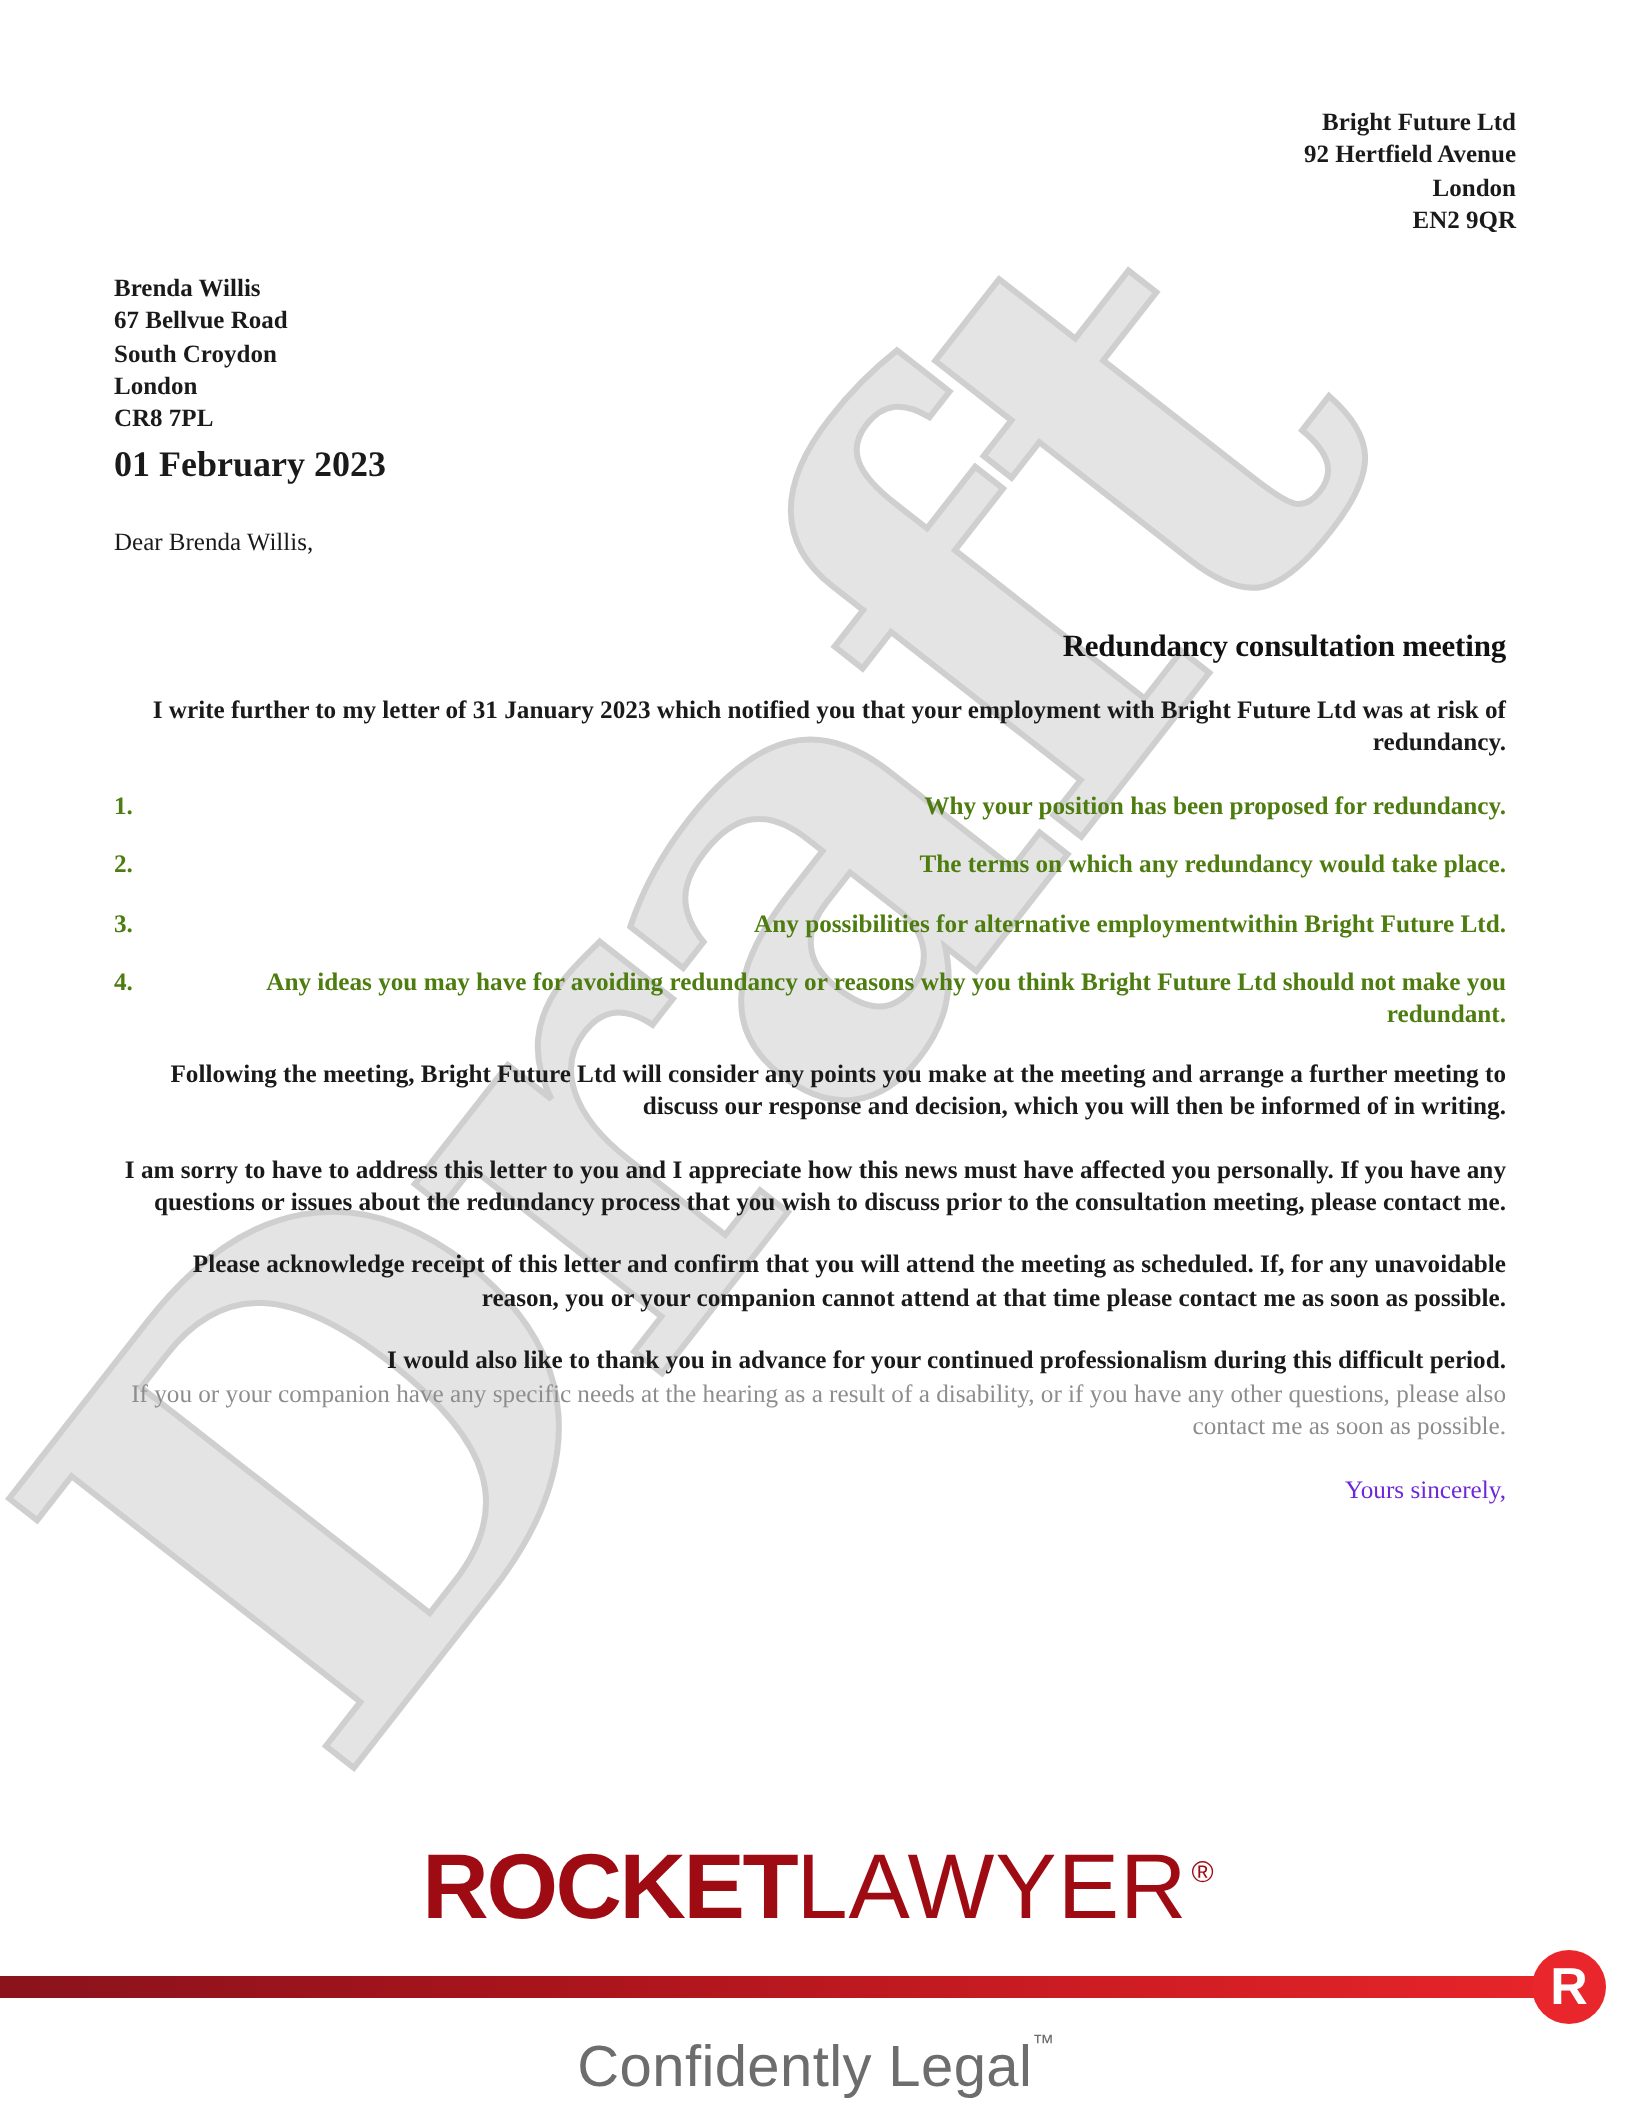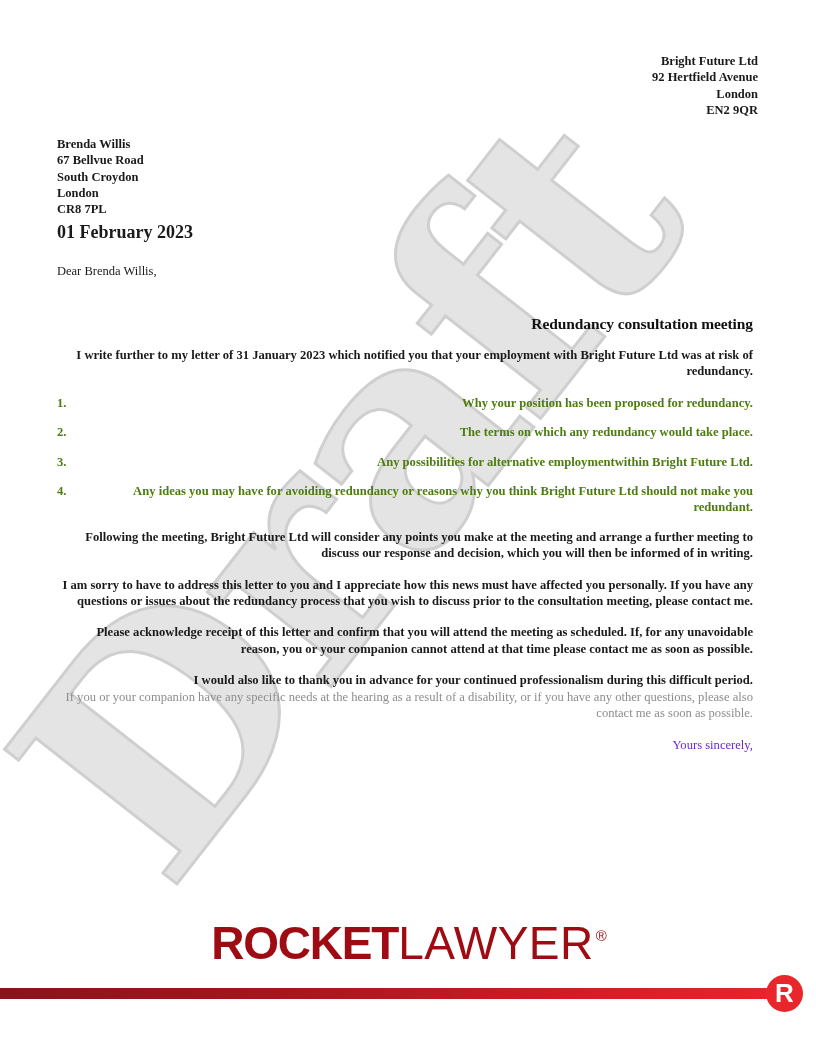--- a/index.html
+++ b/index.html
@@ -291,14 +291,17 @@
 
   <div class="logo-row">
     <span class="logo-rocket">ROCKET</span><span class="logo-lawyer">LAWYER</span><span class="logo-reg">®</span>
   </div>
 
   <div class="rule-wrap">
     <div class="rule-bar"></div>
     <div class="r-badge">R</div>
   </div>
 
+  <div class="tagline">
+    <span>Confidently Legal</span><span class="tagline-tm">™</span>
+  </div>
 
 </div>
 
 </body></html>

